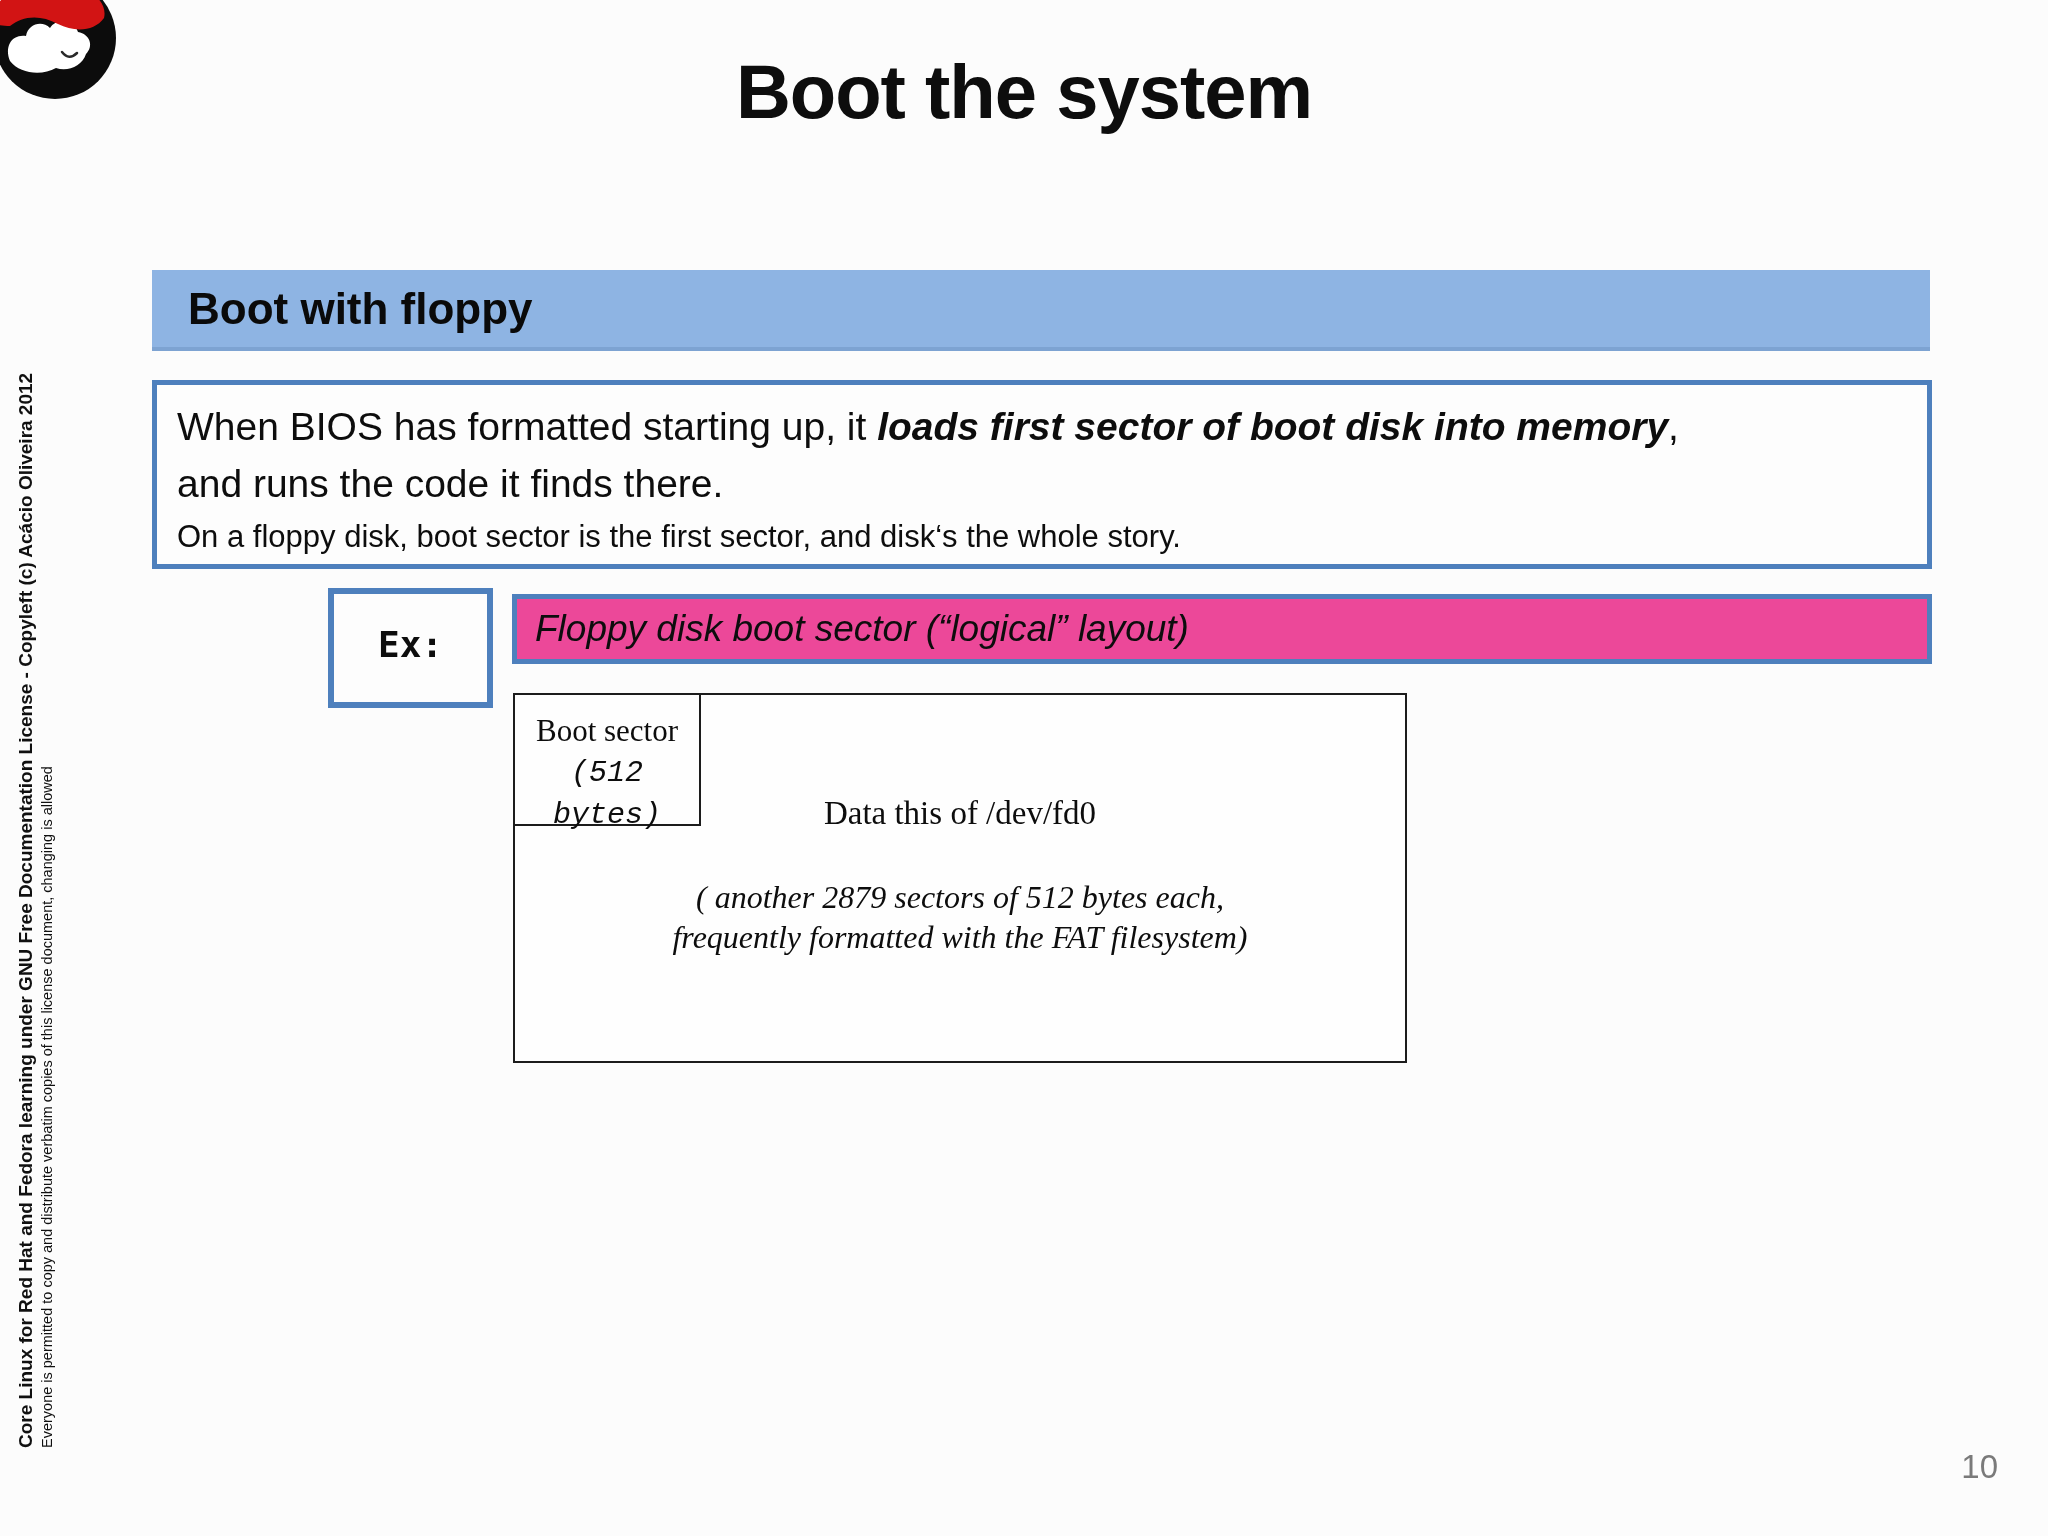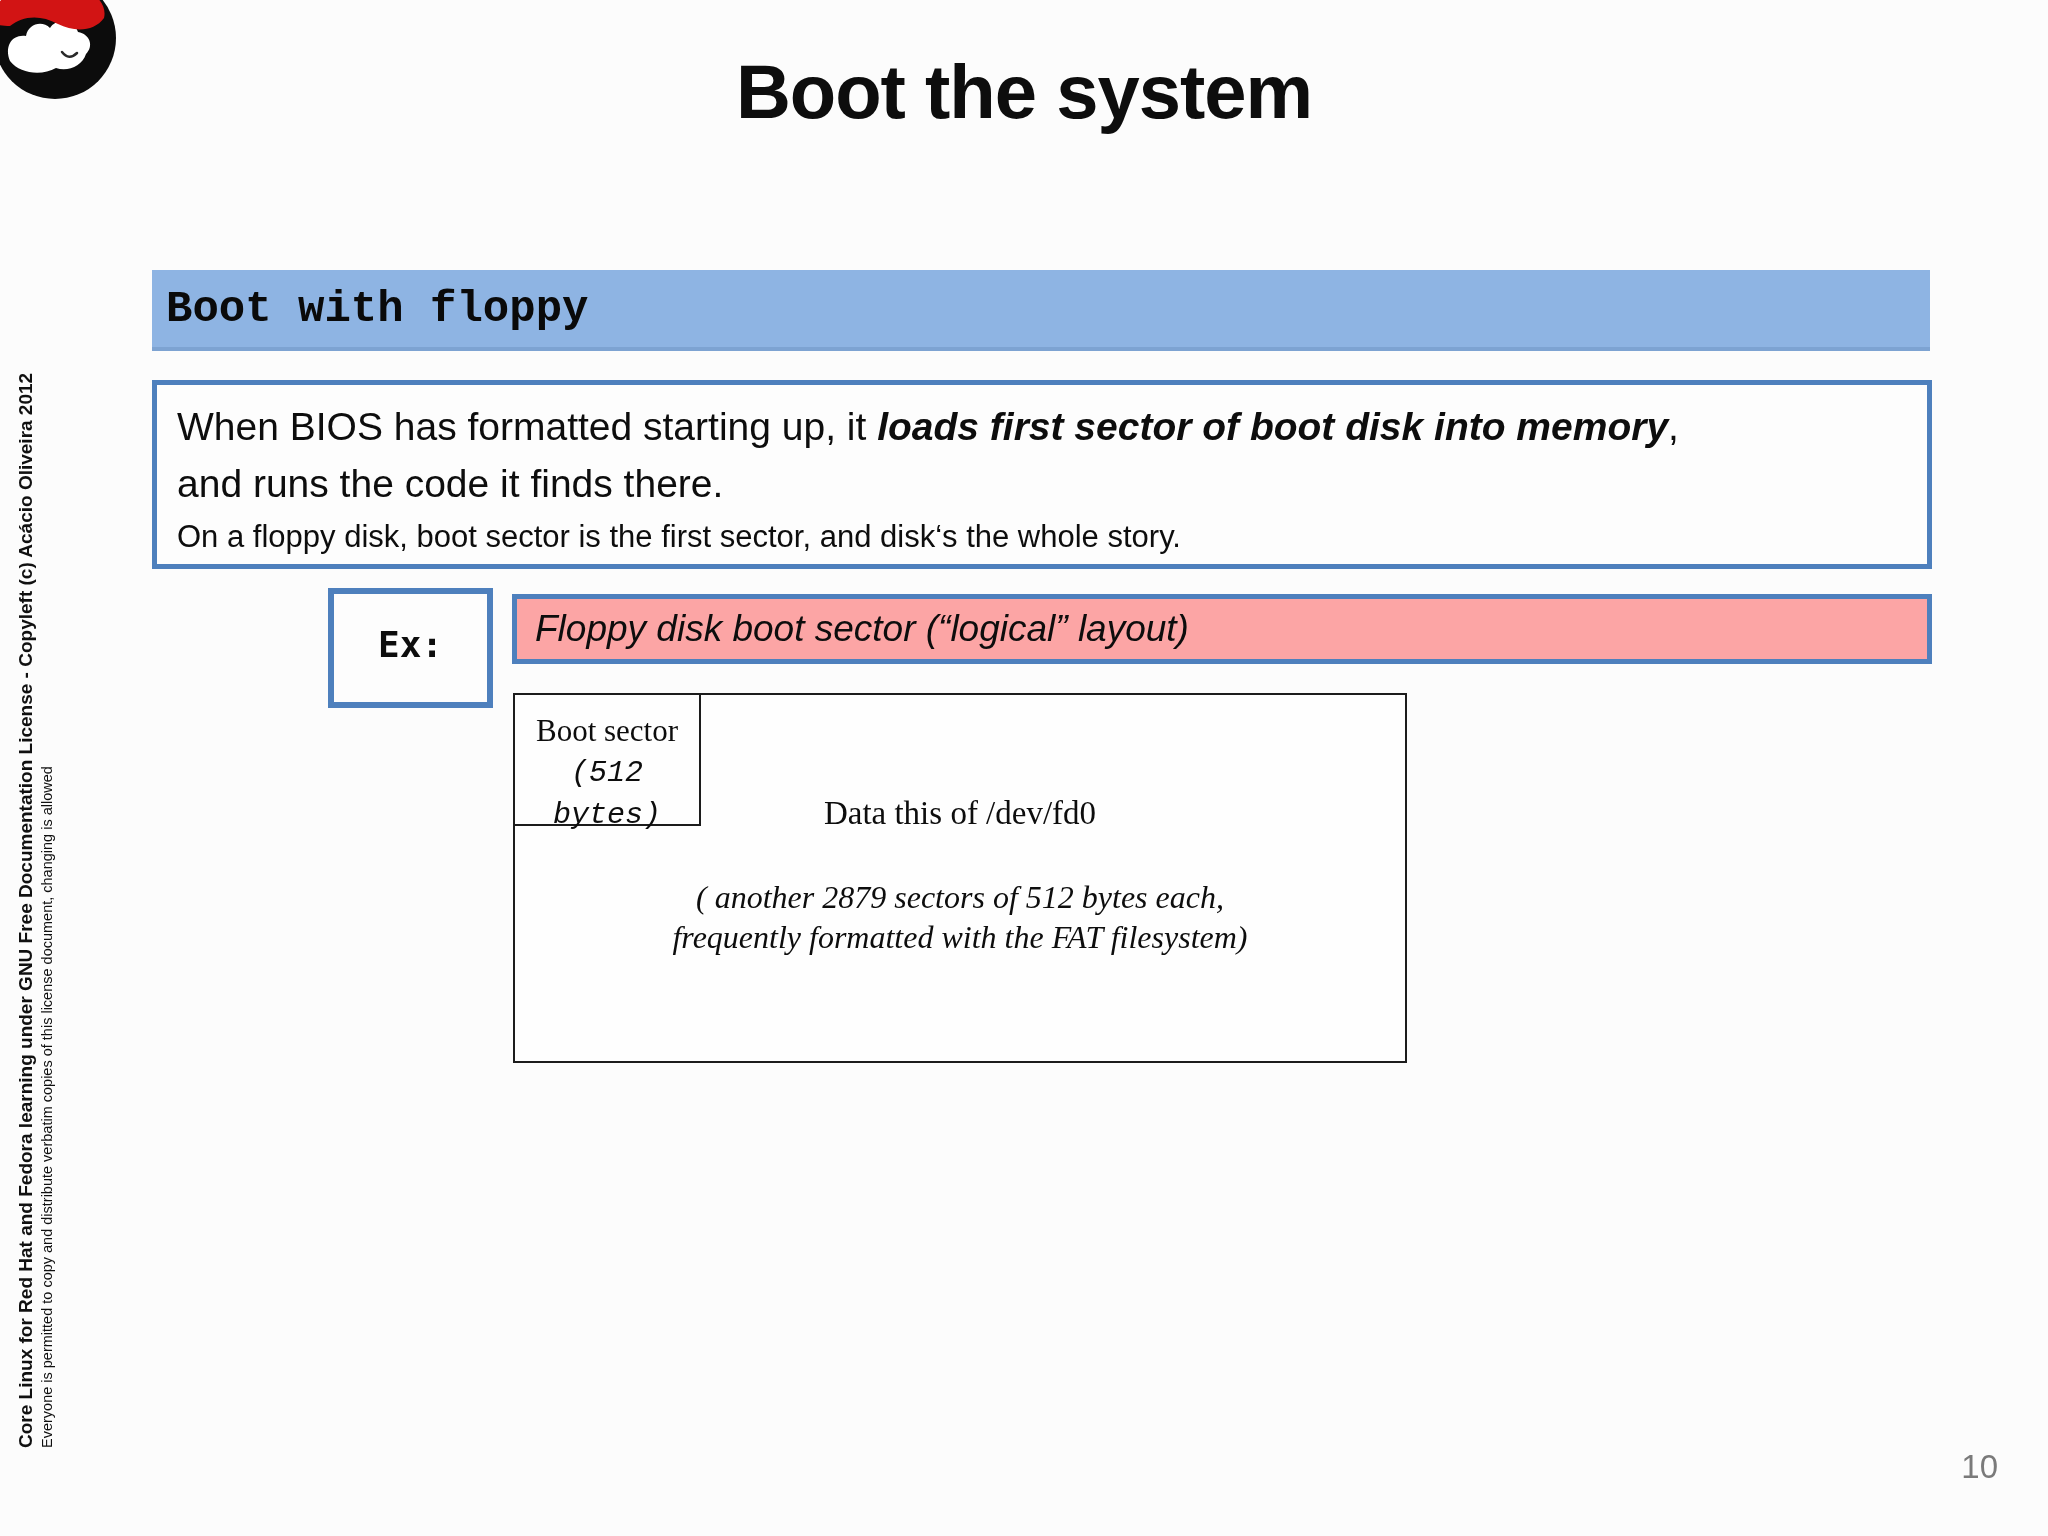--- a/index.html
+++ b/index.html
@@ -40,21 +40,21 @@
   
   .bar{
     position:absolute;left:152px;top:270px;width:1778px;height:81px;
     background:var(--bar-fill);
     border-bottom:4px solid #7da3d2;
     box-sizing:border-box;
     display:flex;align-items:center;
   }
   .bar .bar-label{
     font-size:44px;font-weight:bold;color:#0a0a0a;
-    padding-left:14px;letter-spacing:0px;font-family:Liberation Mono, monospace;
+    padding-left:36px;letter-spacing:0px;
   }
   
   .body-box{
     position:absolute;left:152px;top:380px;width:1780px;height:189px;
     box-sizing:border-box;
     background:#FDFDFD;
     border:5px solid var(--box-border);
     padding:13px 18px 0 20px;
   }
   .body-line{font-size:39px;line-height:57px;white-space:nowrap;}
@@ -69,21 +69,21 @@
     text-align:center;
   }
   .ex-box .ex-label{
     font-family:"DejaVu Sans Mono", monospace;
     font-weight:bold;font-size:36px;
     display:inline-block;margin-top:30px;
   }
   .caption-box{
     position:absolute;left:512px;top:594px;width:1420px;height:70px;
     box-sizing:border-box;
-    background:#fca5a5;
+    background:#ec4899;
     border:5px solid var(--box-border);
     display:flex;align-items:center;
   }
   .caption-box .caption-label{
     font-style:italic;font-size:37px;padding-left:18px;
   }
   
   .diagram{
     position:absolute;left:513px;top:693px;width:894px;height:370px;
     box-sizing:border-box;

